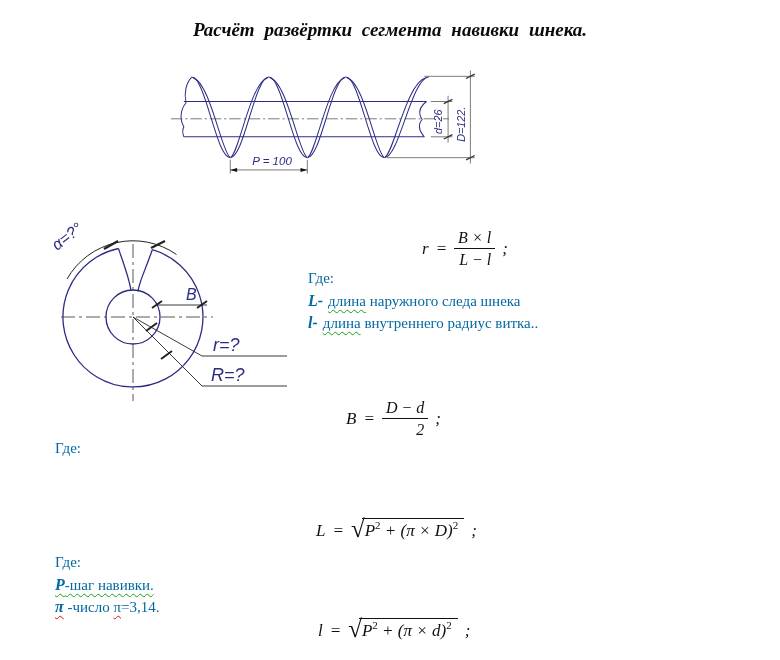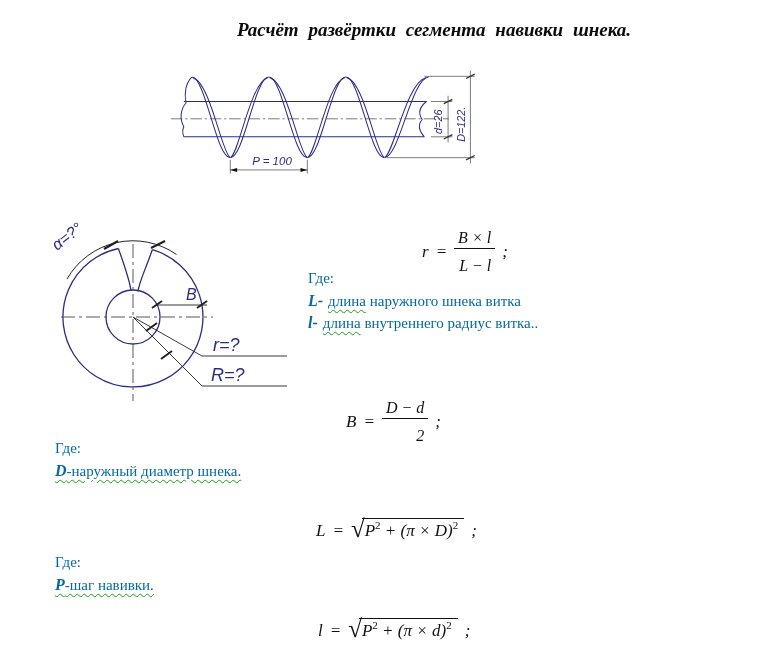--- a/index.html
+++ b/index.html
@@ -1,34 +1,34 @@
 <!DOCTYPE html>
 <html><head>
 <meta charset="utf-8">
 <style>
   html,body{margin:0;padding:0;background:#ffffff;}
   #canvas{position:relative;width:780px;height:660px;background:#fff;overflow:hidden;
           font-family:"Liberation Serif",serif;color:#000;}
   .title{position:absolute;top:19px;left:50%;transform:translateX(-50%);
          font-size:19px;font-weight:bold;font-style:italic;word-spacing:5px;
-         white-space:nowrap;color:#0a0a0a;margin-left:44px;}
+         white-space:nowrap;color:#0a0a0a;}
   svg{position:absolute;overflow:visible;}
   svg text{font-family:"Liberation Sans","DejaVu Sans",sans-serif;font-style:italic;fill:#2c2c84;}
   .where{position:absolute;font-size:15px;line-height:21.5px;color:#0369a1;white-space:nowrap;}
   .term{font-weight:bold;font-style:italic;font-size:16px;}
   .mr{margin-right:5px;}
   .wavy-g{text-decoration-line:underline;text-decoration-style:wavy;text-decoration-color:#19a019;
           text-decoration-thickness:1px;text-underline-offset:3px;}
   .wavy-r{text-decoration-line:underline;text-decoration-style:wavy;text-decoration-color:#e01010;
           text-decoration-thickness:1px;text-underline-offset:3px;}
   .formula{position:absolute;display:flex;align-items:center;gap:7px;
            font-size:17px;font-style:italic;color:#111;white-space:nowrap;}
   .frac{display:inline-block;text-align:right;font-size:16px;line-height:19px;}
   .frac .num{display:block;border-bottom:1.2px solid #111;padding:0 4px 1px 4px;}
-  .frac .den{display:block;padding:1px 4px 0 4px;margin-top:6px;}
+  .frac .den{display:block;padding:1px 4px 0 4px;}
   .sqrt{display:inline-flex;align-items:flex-start;}
   .rad{font-style:normal;font-size:25px;line-height:1;margin-right:-3px;transform:translateY(-2px);}
   .rand{border-top:1.2px solid #111;padding:2px 6px 0 3px;text-align:center;}
   sup{font-style:normal;font-size:11px;line-height:0;}
 </style>
 </head>
 <body>
 
 <div id="canvas">
 
@@ -124,59 +124,59 @@
     <span class="frac">
       <span class="num">B × l</span>
       <span class="den">L − l</span>
     </span>
     <span>;</span>
   </div>
 
   <div class="where" style="left:308px;top:268px">
     <div>Где:</div>
     <div>
-      <span class="term mr">L-</span><span class="wavy-g">длина</span><span> наружного шнека витка</span>
+      <span class="term mr">L-</span><span class="wavy-g">длина</span><span> наружного следа шнека</span>
     </div>
     <div>
       <span class="term mr">l-</span><span class="wavy-g">длина</span><span> внутреннего радиус витка..</span>
     </div>
   </div>
 
   <div class="formula" style="left:346px;top:398px">
     <span>B</span>
     <span>=</span>
     <span class="frac">
       <span class="num">D − d</span>
       <span class="den">2</span>
     </span>
     <span>;</span>
   </div>
 
   <div class="where" style="left:55px;top:438px">
     <div>Где:</div>
-    <div>
-      <span class="wavy-g"><span class="term">D</span><span>-наружный диаметр шнека.</span></span>
-    </div>
   </div>
 
   <div class="formula" style="left:316px;top:518px">
     <span>L</span>
     <span>=</span>
     <span class="sqrt">
       <span class="rad">√</span>
       <span class="rand"><span>P</span><sup>2</sup><span> + (π × D)</span><sup>2</sup></span>
     </span>
     <span>;</span>
   </div>
 
   <div class="where" style="left:55px;top:552px">
     <div>Где:</div>
     <div>
       <span class="wavy-g"><span class="term">P</span><span>-шаг навивки.</span></span>
     </div>
+    <div>
+      <span class="term wavy-r">π</span><span> -число </span><span class="wavy-r">π</span><span>=3,14.</span>
+    </div>
   </div>
 
   <div class="formula" style="left:318px;top:618px">
     <span>l</span>
     <span>=</span>
     <span class="sqrt">
       <span class="rad">√</span>
       <span class="rand"><span>P</span><sup>2</sup><span> + (π × d)</span><sup>2</sup></span>
     </span>
     <span>;</span>

